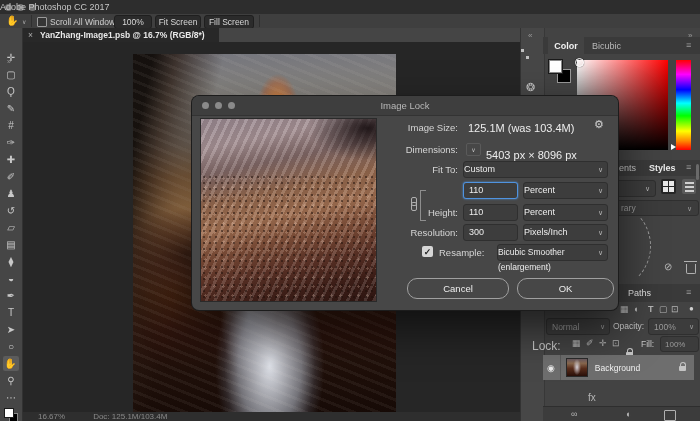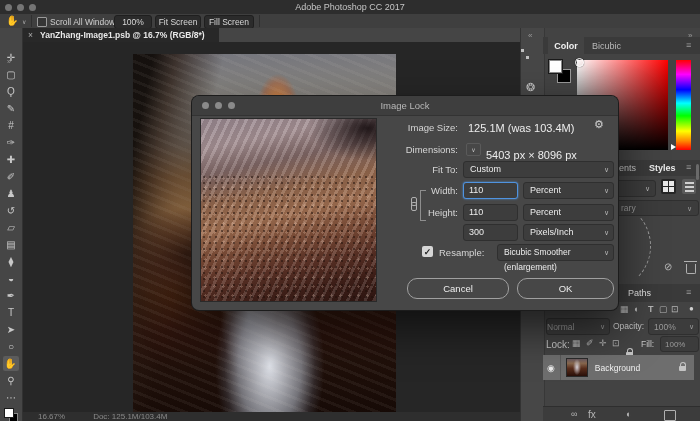--- a/index.html
+++ b/index.html
@@ -3,21 +3,21 @@
 <meta charset="utf-8">
 <style>
   html,body{margin:0;padding:0;background:#1d1d1d;}
   body{font-family:"Liberation Sans", sans-serif; -webkit-font-smoothing:antialiased;}
   .app{position:relative;width:700px;height:421px;overflow:hidden;background:#272727;color:#d8d8d8;font-size:9px;}
   .a{position:absolute;}
   .flex{display:flex;align-items:center;}
   
   .menubar{left:0;top:0;width:700px;height:14px;background:#2d2d2d;}
   .mdot{width:7px;height:7px;border-radius:50%;background:#757575;display:inline-block;}
-  .menutitle{left:0;top:0;width:700px;height:14px;text-align:center;line-height:15px;color:#c6c6c6;font-size:9px;}
+  .menutitle{left:0;top:0;width:700px;height:14px;text-align:left;line-height:15px;color:#c6c6c6;font-size:9px;}
   .optionsbar{left:0;top:14px;width:700px;height:14px;background:#3f3f3f;border-bottom:1px solid #2a2a2a;}
   .obtn{background:#2b2b2b;border:1px solid #1f1f1f;border-radius:3px;color:#d8d8d8;font-size:8.5px;height:12px;line-height:12px;text-align:center;}
   .vsep{width:1px;background:#2f2f2f;height:12px;}
   .cb{width:8px;height:8px;border:1px solid #9a9a9a;border-radius:1px;background:#353535;}
   
   .toolbar{left:0;top:28px;width:22px;height:393px;background:#464646;border-right:1px solid #323232;}
   .tool{position:absolute;left:3px;width:16px;height:15px;display:flex;align-items:center;justify-content:center;color:#c8c8c8;font-size:10px;border-radius:2px;}
   .tool.sel{background:#5c5c5c;}
   
   .tabbar{left:22px;top:28px;width:498px;height:14px;background:#454545;}
@@ -68,21 +68,21 @@
     linear-gradient(180deg,#6a5a60 0%,#8a6a50 25%,#5a2e1c 55%,#2a100a 100%);}
   
   .dialog{left:192px;top:96px;width:426px;height:214px;background:#474747;border-radius:7px;
     box-shadow:0 0 0 1px #1c1c1c, 0 18px 45px rgba(0,0,0,.6);}
   .dtitle{left:0;top:0;width:426px;height:19px;background:#3e3e3e;border-radius:7px 7px 0 0;border-bottom:1px solid #333;}
   .ddot{width:7px;height:7px;border-radius:50%;background:#8a8a8a;display:inline-block;}
   .dlabel{position:absolute;left:150px;width:116px;text-align:right;color:#d6d6d6;font-size:9.5px;}
   .dval{position:absolute;color:#ededed;font-size:11px;}
   .dinput{position:absolute;background:#3d3d3d;border:1px solid #2f2f2f;border-radius:3px;color:#ededed;font-size:9px;line-height:15px;padding-left:5px;}
   .dinput.focus{border:1px solid #4f93e0;box-shadow:0 0 2px #4f93e0;}
-  .ddrop{position:absolute;background:#3d3d3d;border:1px solid #2f2f2f;border-radius:3px;color:#ededed;font-size:9px;line-height:15px;padding-left:6px;}
+  .ddrop{position:absolute;background:#3d3d3d;border:1px solid #2f2f2f;border-radius:3px;color:#ededed;font-size:9px;line-height:15px;}
   .ddrop .chev{position:absolute;right:4px;top:0;color:#b5b5b5;font-size:7px;line-height:15px;}
   .mini-dd{position:absolute;width:13px;height:11px;border:1px solid #5a5a5a;border-radius:2px;color:#c0c0c0;font-size:6px;display:flex;align-items:center;justify-content:center;}
   .pillbtn{position:absolute;height:19px;border:1px solid #a0a0a0;border-radius:10px;background:transparent;color:#ededed;font-size:9.5px;text-align:center;line-height:19px;}
   .bracket{position:absolute;border-left:1px solid #8e8e8e;border-top:1px solid #8e8e8e;border-bottom:1px solid #8e8e8e;width:5px;}
   .i-chain{position:absolute;width:7px;height:13px;}
   .i-chain::before,.i-chain::after{content:"";position:absolute;left:1px;width:4px;height:7px;border:1px solid #b0b0b0;border-radius:2px;}
   .i-chain::before{top:0;} .i-chain::after{top:5px;}
   .cb-on{width:11px;height:11px;background:#d6d6d6;border-radius:2px;color:#1e1e1e;font-size:9px;font-weight:bold;display:flex;align-items:center;justify-content:center;}
   .photo-preview{left:8px;top:22px;width:175px;height:182px;border:1px solid #2a2a2a;position:absolute;
     background:
@@ -208,51 +208,51 @@
   <span class="a hamb" style="left:686px;top:287px">≡</span>
 
   <span class="a licon" style="left:620px;top:304px">▦</span>
   <span class="a licon" style="left:634px;top:304px">◐</span>
   <span class="a licon" style="left:648px;top:304px;font-weight:bold">T</span>
   <span class="a licon" style="left:659px;top:304px">▢</span>
   <span class="a licon" style="left:671px;top:304px">⊡</span>
   <span class="a" style="left:689px;top:304px;font-size:8px;color:#d0d0d0">●</span>
 
   <div class="a recessed flex" style="left:546px;top:318px;width:62px;height:15px">
-    <span style="font-size:8.5px">Normal</span>
+    <span style="margin-left:5px;font-size:8.5px">Normal</span>
     <span class="a" style="right:4px;top:4px;font-size:7px">∨</span>
   </div>
   <span class="a" style="left:613px;top:321px;color:#c8c8c8;font-size:8.5px">Opacity:</span>
   <div class="a recessed flex" style="left:648px;top:318px;width:49px;height:15px">
     <span style="margin-left:5px;font-size:8.5px">100%</span>
     <span class="a" style="right:4px;top:4px;font-size:7px">∨</span>
   </div>
 
-  <span class="a" style="left:546px;top:339px;color:#c8c8c8;font-size:10px">Lock:</span>
+  <span class="a" style="left:532px;top:339px;color:#c8c8c8;font-size:12px">Lock:</span>
   <span class="a licon" style="left:572px;top:338px">▦</span>
   <span class="a licon" style="left:586px;top:338px">✐</span>
   <span class="a licon" style="left:599px;top:338px">✛</span>
   <span class="a licon" style="left:612px;top:338px">⊡</span>
   <div class="a i-lock" style="left:626px;top:338px"></div>
   <span class="a" style="left:641px;top:339px;color:#c8c8c8;font-size:8.5px">Fill:</span>
   <div class="a recessed flex" style="left:660px;top:336px;width:37px;height:14px">
     <span style="margin-left:4px;font-size:8px">100%</span>
   </div>
 
   <div class="a flex" style="left:543px;top:355px;width:151px;height:25px;background:#6e6e6e">
     <span style="margin-left:4px;color:#ececec;font-size:9px">◉</span>
     <span style="margin-left:5px;width:1px;height:25px;background:#5a5a5a"></span>
     <div class="thumb" style="margin-left:5px"></div>
     <span style="margin-left:7px;color:#f2f2f2;font-size:8.5px">Background</span>
     <div class="i-lock" style="position:absolute;left:136px;top:7px"></div>
   </div>
 
   <div class="a" style="left:543px;top:406px;width:157px;height:15px;background:#3c3c3c;border-top:1px solid #2e2e2e"></div>
   <span class="a licon" style="left:571px;top:409px">∞</span>
-  <span class="a licon" style="left:588px;top:409px;font-size:10px">fx</span>
+  <span class="a licon" style="left:588px;top:392px;font-size:10px">fx</span>
 
   <span class="a licon" style="left:626px;top:409px">◐</span>
 
   <div class="a i-new" style="left:664px;top:410px"></div>
 
   <div class="a" style="left:696px;top:164px;width:3px;height:16px;background:#6a6a6a;border-radius:2px"></div>
 
   <div class="a dialog">
     <div class="a dtitle">
       <span class="a ddot" style="left:10px;top:6px"></span>
@@ -273,34 +273,34 @@
 
     <span class="dlabel" style="top:68px">Fit To:</span>
     <div class="ddrop" style="left:271px;top:65px;width:143px;height:15px">
       <span>Custom</span>
       <span class="chev">∨</span>
     </div>
 
     <div class="bracket" style="left:228px;top:94px;height:29px"></div>
     <div class="i-chain" style="left:218px;top:101px"></div>
 
-    <span class="dlabel" style="top:89px">Width:</span>
     <div class="dinput focus" style="left:271px;top:86px;width:48px;height:15px">110</div>
     <div class="ddrop" style="left:331px;top:86px;width:83px;height:15px">
       <span>Percent</span>
       <span class="chev">∨</span>
     </div>
 
     <span class="dlabel" style="top:111px">Height:</span>
     <div class="dinput" style="left:271px;top:108px;width:48px;height:15px">110</div>
     <div class="ddrop" style="left:331px;top:108px;width:83px;height:15px">
       <span>Percent</span>
       <span class="chev">∨</span>
     </div>
 
+    <span class="dlabel" style="top:131px">Resolution:</span>
     <div class="dinput" style="left:271px;top:128px;width:48px;height:15px">300</div>
     <div class="ddrop" style="left:331px;top:128px;width:83px;height:15px">
       <span>Pixels/Inch</span>
       <span class="chev">∨</span>
     </div>
 
     <div class="a cb-on" style="left:230px;top:150px">✓</div>
     <span class="a" style="left:247px;top:151px;color:#d6d6d6;font-size:9.5px">Resample:</span>
     <div class="ddrop" style="left:305px;top:148px;width:109px;height:15px;font-size:8.5px">
       <span>Bicubic Smoother (enlargement)</span>

